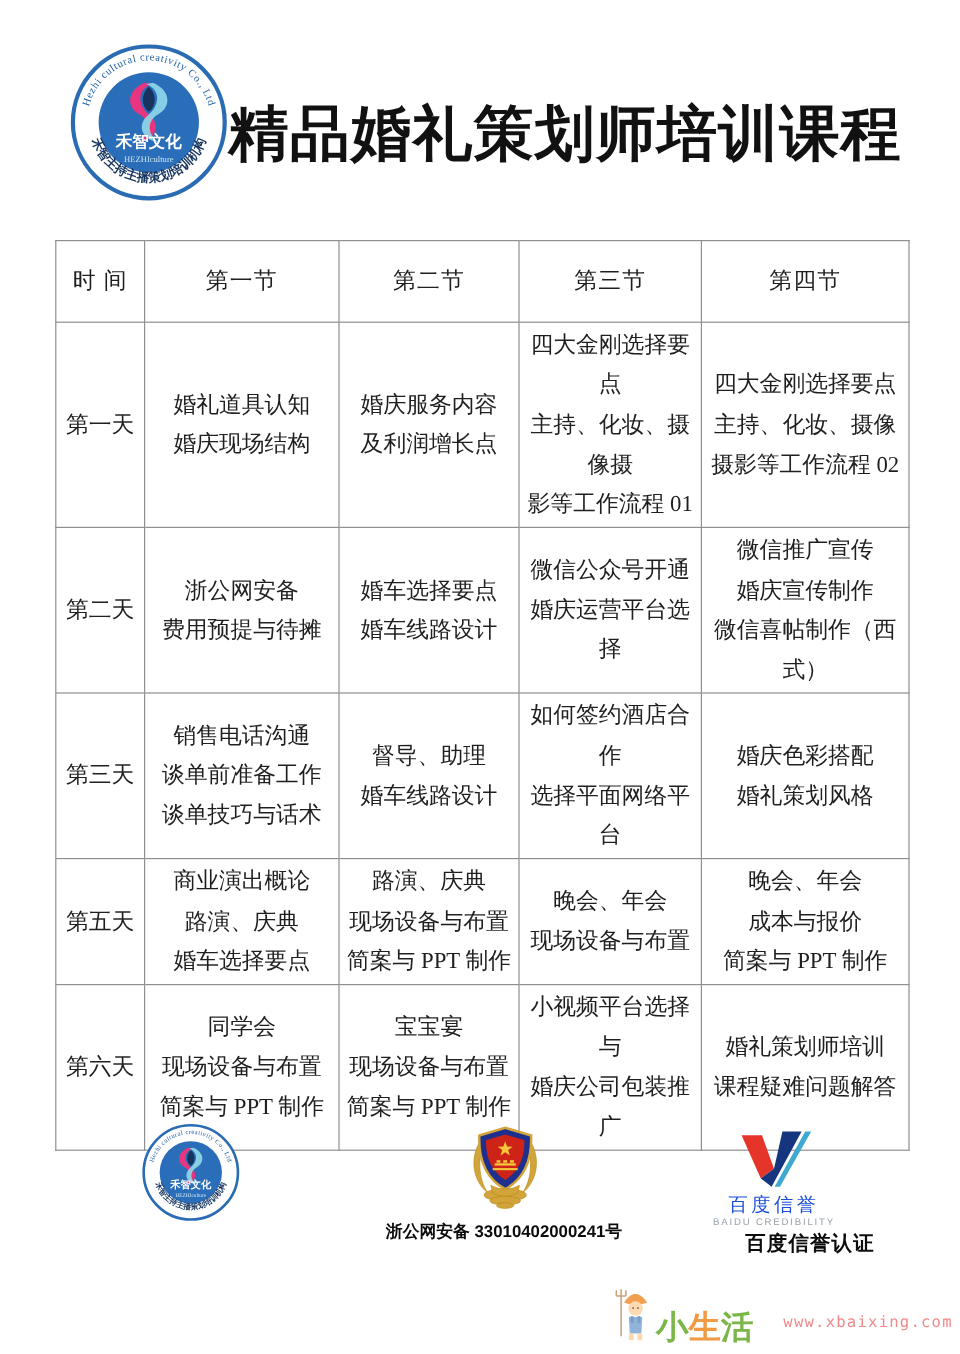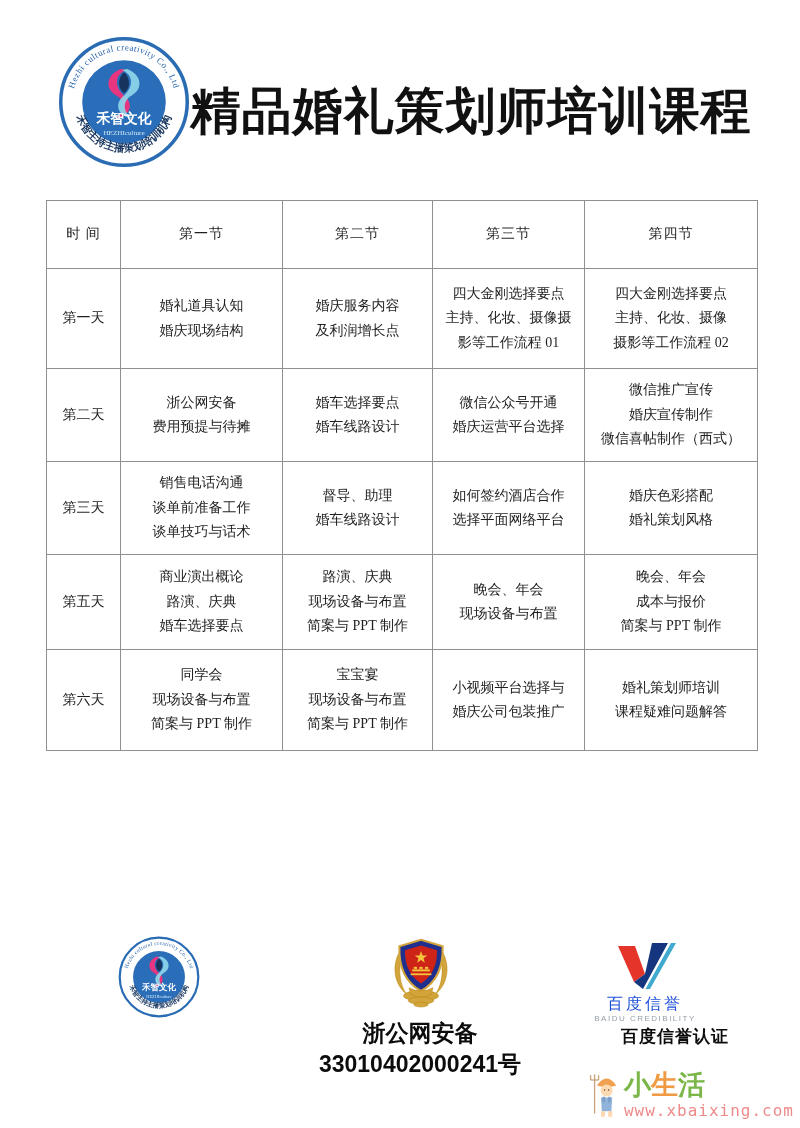--- a/index.html
+++ b/index.html
@@ -14,53 +14,53 @@
       letter-spacing:1px;white-space:nowrap;}
 
   
   .schedule{position:absolute;left:46px;top:200px;border-collapse:collapse;table-layout:fixed;}
   .schedule col.c0{width:74px;}
   .schedule col.c1{width:162px;}
   .schedule col.c2{width:150px;}
   .schedule col.c3{width:152px;}
   .schedule col.c4{width:173px;}
   .schedule th,.schedule td{border:1px solid #8f8f8f;text-align:center;vertical-align:middle;
-      font-weight:normal;font-size:14px;color:#1f1f1f;line-height:1.75;
+      font-weight:normal;font-size:19px;color:#1f1f1f;line-height:1.75;
       white-space:pre-line;padding:2px 4px;font-family:"Liberation Serif",serif;}
   .schedule tr.hr{height:68px;}
   .schedule tr.r0{height:100px;}
   .schedule tr.r1{height:93px;}
   .schedule tr.r2{height:93px;}
   .schedule tr.r3{height:94px;}
   .schedule tr.r4{height:95px;}
   .schedule tr.r5{height:101px;}
   .schedule th{letter-spacing:1px;}
   .icp-text{position:absolute;left:28px;top:1020px;width:280px;text-align:center;
       font-size:15px;color:#3a3a3a;font-family:"Liberation Sans",sans-serif;}
   .police-badge{position:absolute;left:385px;top:934px;width:72px;height:78px;}
   .police-text{position:absolute;left:300px;top:1018px;width:240px;text-align:center;
-      font-size:23px;font-weight:bold;color:#0c0c0c;font-family:"Liberation Sans",sans-serif;}
+      font-size:14px;font-weight:bold;color:#0c0c0c;font-family:"Liberation Sans",sans-serif;}
   .baidu-v{position:absolute;left:612px;top:941px;width:66px;height:52px;}
   .baidu-cn{position:absolute;left:575px;top:994px;width:140px;text-align:center;
       font-size:16px;color:#1d4ed8;letter-spacing:3px;font-family:"Liberation Sans",sans-serif;}
   .baidu-en{position:absolute;left:575px;top:1014px;width:140px;text-align:center;
       font-size:8px;color:#97a0a8;letter-spacing:1.5px;font-family:"Liberation Sans",sans-serif;}
   .baidu-cert{position:absolute;left:605px;top:1025px;width:140px;text-align:center;
       font-size:17px;font-weight:bold;color:#0c0c0c;letter-spacing:1px;
       font-family:"Liberation Sans",sans-serif;}
 
   
   .watermark{position:absolute;right:6px;bottom:8px;display:flex;align-items:flex-end;}
   .wm-figure{width:34px;height:48px;margin-right:2px;}
-  .wm-textcol{display:flex;flex-direction:column;align-items:flex-start;}
+  .wm-textcol{display:flex;flex-direction:row;align-items:flex-start;}
   .wm-name{font-size:27px;font-weight:bold;line-height:1;font-family:"Liberation Sans",sans-serif;}
   .wm-name .g{color:#7ab648;}
   .wm-name .o{color:#f09a43;}
-  .wm-url{font-size:16px;color:#ef8a8a;letter-spacing:1px;margin-top:2px;
-      font-family:"DejaVu Sans Mono",monospace;}
+  .wm-url{font-size:13px;color:#ef8a8a;letter-spacing:1px;margin-top:2px;
+      font-family:"DejaVu Sans Mono",monospace;margin-left:25px;}
 </style>
 </head>
 <body>
 
 <div class="page">
 
   <svg class="logo-big" viewBox="0 0 120 120">
     <defs>
       <path id="arcT1" d="M60,60 m-47,0 a47,47 0 1 1 94,0"></path>
       <path id="arcB1" d="M15,60 A45,45 0 0 0 105,60"></path>

